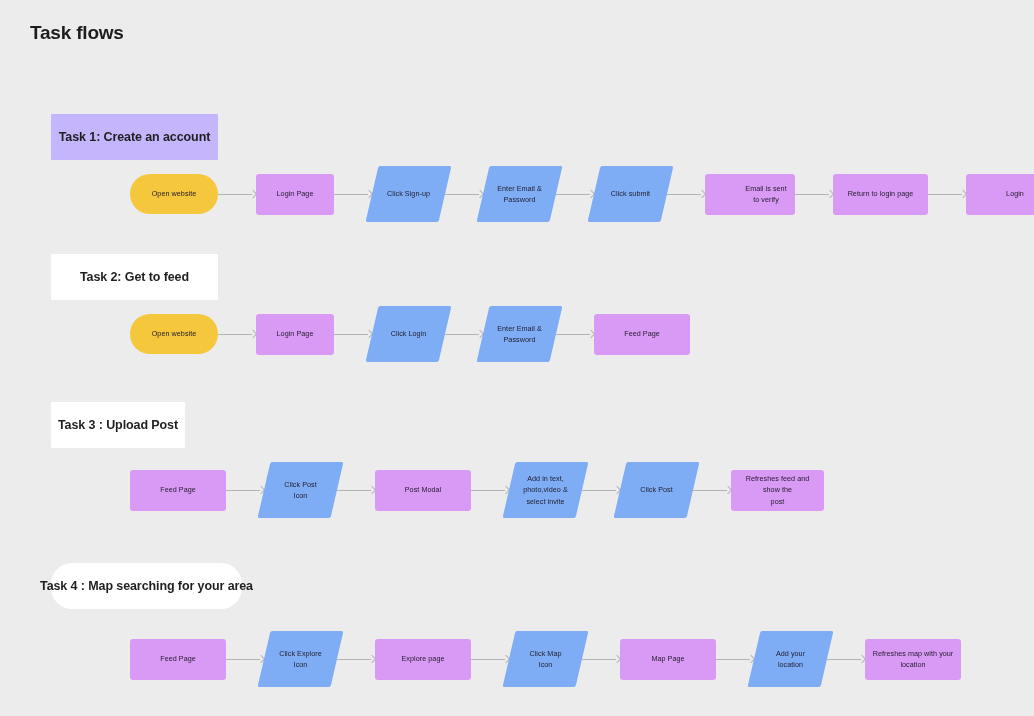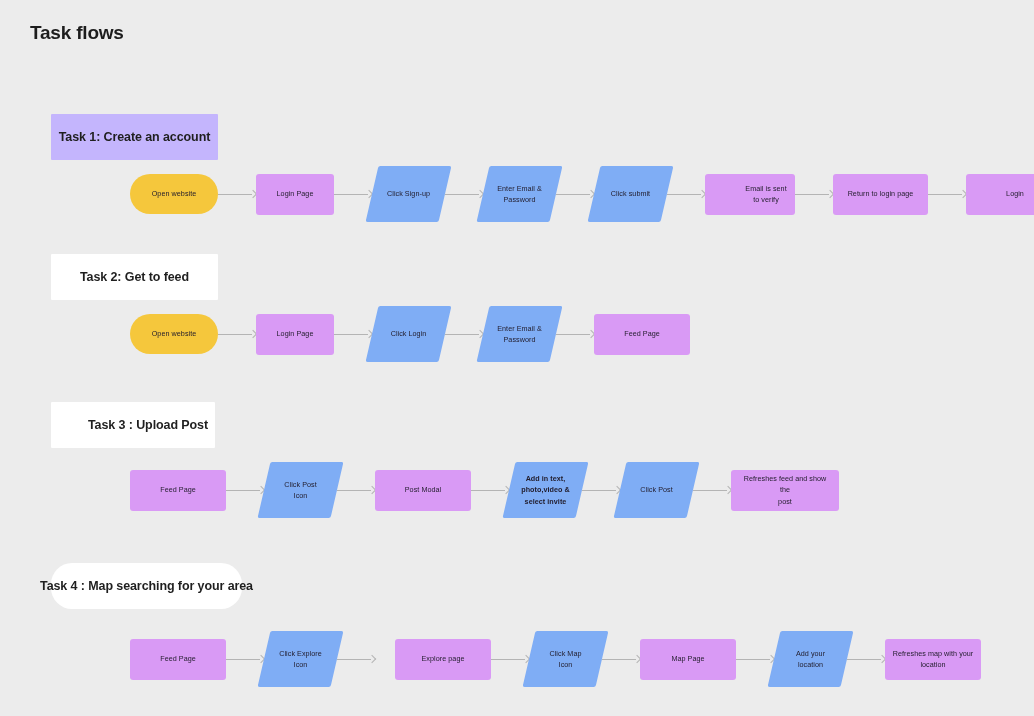--- a/index.html
+++ b/index.html
@@ -212,21 +212,21 @@
         <div class="connector" style="width: 38px;">
           <div class="line"></div>
           <div class="head"></div>
         </div>
         <div class="node shape-rect" style="width: 96px; height: 41px; background: rgb(217, 154, 245);">
           <div class="node-label">Feed Page</div>
         </div>
       </div>
     </div>
     <div class="flow-row">
-      <div class="row-label-card" style="left: 51px; top: 402px; width: 134px; background: rgb(255, 255, 255); padding-left: 30px;">
+      <div class="row-label-card" style="left: 51px; top: 402px; width: 134px; background: rgb(255, 255, 255);">
         <div class="row-label-text">Task 3 : Upload Post</div>
       </div>
       <div class="node-track" style="left: 130px; top: 462px;">
         <div class="node shape-rect" style="width: 96px; height: 41px; background: rgb(217, 154, 245);">
           <div class="node-label">Feed Page</div>
         </div>
         <div class="connector" style="width: 38px;">
           <div class="line"></div>
           <div class="head"></div>
         </div>
@@ -239,39 +239,39 @@
           <div class="line"></div>
           <div class="head"></div>
         </div>
         <div class="node shape-rect" style="width: 96px; height: 41px; background: rgb(217, 154, 245);">
           <div class="node-label">Post Modal</div>
         </div>
         <div class="connector" style="width: 38px;">
           <div class="line"></div>
           <div class="head"></div>
         </div>
-        <div class="node shape-para" style="width: 73px; height: 56px; font-weight: bold;">
+        <div class="node shape-para" style="width: 73px; height: 56px;">
           <div class="skew-bg" style="background: rgb(127, 173, 245);"></div>
           <div class="node-label">Add in text,
 photo,video &amp;
 select invite</div>
         </div>
         <div class="connector" style="width: 38px;">
           <div class="line"></div>
           <div class="head"></div>
         </div>
         <div class="node shape-para" style="width: 73px; height: 56px;">
           <div class="skew-bg" style="background: rgb(127, 173, 245);"></div>
           <div class="node-label">Click Post</div>
         </div>
         <div class="connector" style="width: 38px;">
           <div class="line"></div>
           <div class="head"></div>
         </div>
-        <div class="node shape-rect" style="width: 108px; height: 41px; background: rgb(217, 154, 245);">
+        <div class="node shape-rect" style="width: 93px; height: 41px; background: rgb(217, 154, 245);">
           <div class="node-label">Refreshes feed and show the
 post</div>
         </div>
       </div>
     </div>
     <div class="flow-row">
       <div class="row-label-card" style="left: 51px; top: 563px; width: 191px; background: rgb(255, 255, 255); border-radius: 21px;">
         <div class="row-label-text">Task 4 : Map searching for your area</div>
       </div>
       <div class="node-track" style="left: 130px; top: 631px;">
@@ -284,21 +284,21 @@
         </div>
         <div class="node shape-para" style="width: 73px; height: 56px;">
           <div class="skew-bg" style="background: rgb(127, 173, 245);"></div>
           <div class="node-label">Click Explore
 Icon</div>
         </div>
         <div class="connector" style="width: 38px;">
           <div class="line"></div>
           <div class="head"></div>
         </div>
-        <div class="node shape-rect" style="width: 96px; height: 41px; background: rgb(217, 154, 245); margin-left: 20px;">
+        <div class="node shape-rect" style="width: 96px; height: 41px; background: rgb(217, 154, 245);">
           <div class="node-label">Explore page</div>
         </div>
         <div class="connector" style="width: 38px;">
           <div class="line"></div>
           <div class="head"></div>
         </div>
         <div class="node shape-para" style="width: 73px; height: 56px;">
           <div class="skew-bg" style="background: rgb(127, 173, 245);"></div>
           <div class="node-label">Click Map
 Icon</div>

